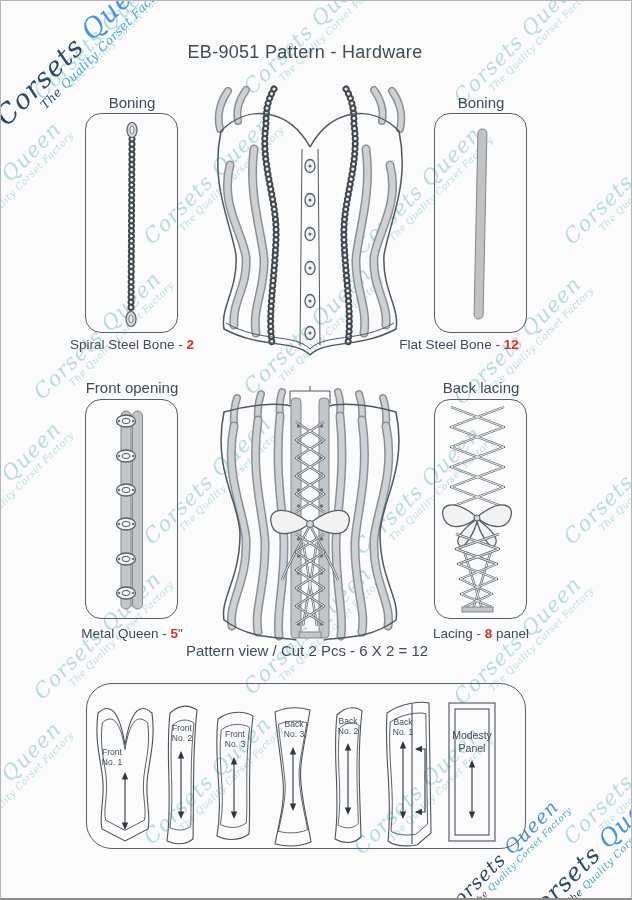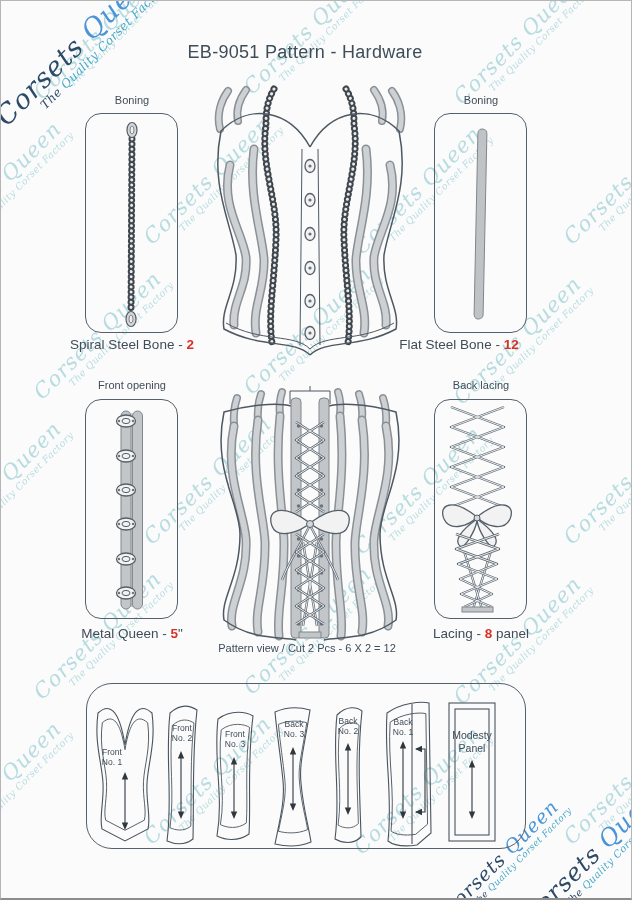--- a/index.html
+++ b/index.html
@@ -31,21 +31,21 @@
   #logo-tl .logo-l2{font-size:12px; margin-left:42px;}
   #logo-br1{left:408px; top:846px; width:190px;}
   #logo-br1 .logo-l1{font-size:19px;}
   #logo-br1 .logo-l2{font-size:9px; margin-left:32px;}
   #logo-br2{left:492px; top:838px; width:210px;}
   #logo-br2 .logo-l1{font-size:24px;}
   #logo-br2 .logo-l2{font-size:10px; margin-left:38px;}
   
   .tline{position:absolute; text-align:center;}
   #title{left:104px; top:41px; width:400px; font-size:18px; letter-spacing:.3px;}
-  .hw-label{font-size:11px;}
+  .hw-label{font-size:15px;}
   .caption{font-size:13.5px;}
   .caption .qty{color:var(--accent-red,#d93025); font-weight:bold;}
   .bold{font-weight:normal;}
   
   .hw-box{position:absolute; width:93px; height:220px; box-sizing:border-box;
           border:1.4px solid #55606b; border-radius:16px; background:transparent;}
   .hw-svg{position:absolute;}
   
   svg{position:absolute; overflow:visible;}
   .oline{stroke:#4d5862; stroke-width:1.5; fill:none;}

